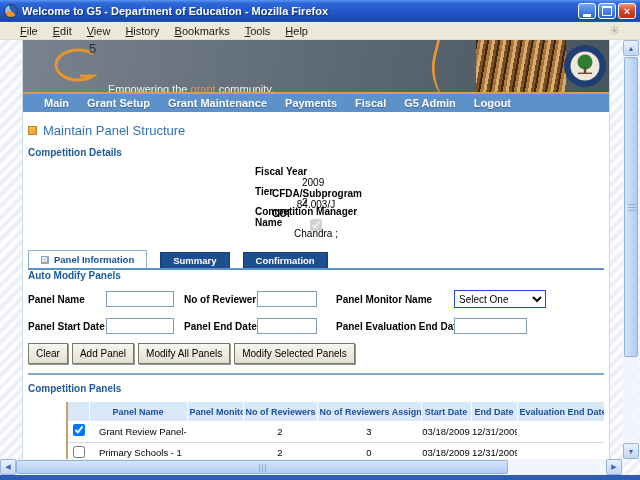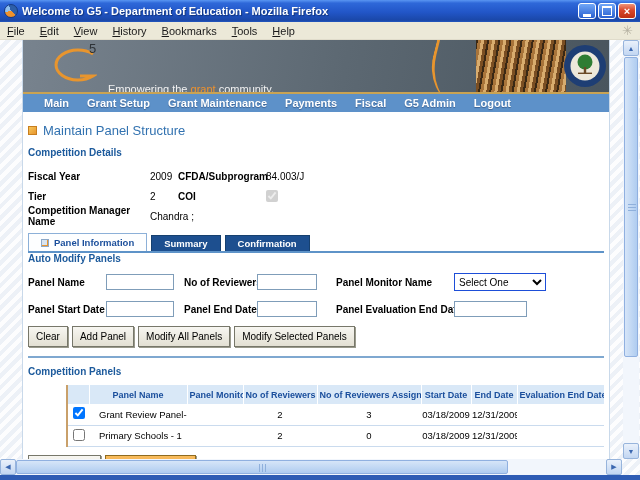--- a/index.html
+++ b/index.html
@@ -18,21 +18,21 @@
   .win-controls { display:flex; gap:2px; }
   .wbtn { width:18px; height:16px; border:1px solid #fff; border-radius:3px; color:#fff;
     display:flex; align-items:center; justify-content:center;
     background:linear-gradient(#71A7F7,#2A60D0); font-size:11px; font-weight:bold; }
   .wbtn.min::after { content:""; width:8px; height:3px; background:#fff; margin-top:8px; }
   .wbtn.max::after { content:""; width:8px; height:7px; border:1px solid #fff; border-top-width:2px; }
   .wbtn.close { background:linear-gradient(#F09579,#D9472B 45%,#BE3014); }
 
   
   .menubar { height:18px; background:#ECE9D8; display:flex; align-items:center;
-    padding:0 7px; gap:15px; font-size:11px; color:#1A1A1A; border-bottom:1px solid #E0DCCB; }
+    padding:0 20px; gap:15px; font-size:11px; color:#1A1A1A; border-bottom:1px solid #E0DCCB; }
   .menu-item::first-letter { text-decoration:underline; }
   .throbber { margin-left:auto; color:#B3AF9F; font-size:13px; line-height:1; }
 
   
   .viewport { position:absolute; top:40px; left:0; width:640px; height:419px;
     background:repeating-linear-gradient(135deg,#FDFDFE 0 4px,#EDF1F7 4px 8px); }
   .content { position:absolute; top:0; left:22px; width:588px; height:100%;
     background:#fff; border-left:1px solid #C9D9EA; border-right:1px solid #C9D9EA; }
 
   
@@ -56,26 +56,26 @@
 
   
   .main { padding:0 5px; font-size:10px; color:#000; }
   .page-title-row { display:flex; align-items:center; gap:6px; margin-top:11px; }
   .page-title-icon { width:9px; height:9px; background:linear-gradient(135deg,#F6C75A,#E8952E);
     border:1px solid #C87E1E; }
   .page-title { color:#3272B0; font-size:13px; }
   .section-heading { color:#1C5A9C; font-weight:bold; font-size:10px; }
   .mt9 { margin-top:9px; } .mt14 { } .mt8 { margin-top:8px; }
 
-  .detail-row { display:flex; align-items:center; height:20px; }
+  .detail-row { display:flex; align-items:center; height:20px;flex-direction:column; }
   .dl1 { width:122px; font-weight:bold; } .dv1 { width:28px; }
   .dl2 { width:88px; font-weight:bold; }
   .coi-check { width:12px; height:12px; margin:0; }
 
-  .tabs { display:flex; align-items:flex-end; gap:4px; margin-top:7px;
+  .tabs { display:flex; align-items:flex-end; gap:13px; margin-top:24px;
     border-bottom:2px solid #5E93C8; }
   .tab { height:16px; display:flex; align-items:center; padding:0 12px;
     font-size:9.5px; font-weight:bold; white-space:nowrap; }
   .tab.active { background:#FDFEFF; border:1px solid #8CB0D8; border-bottom:none;
     color:#1B4F9C; height:18px; gap:5px; }
   .tab.inactive { background:#1D4F8F; color:#fff; border:1px solid #16406F; border-bottom:none; }
   .tab-icon { width:8px; height:8px; background:#D8E4F0; border:1px solid #8CA8C8;
     box-shadow:inset -1px -1px 0 #E8952E; }
 
   .form-row { display:flex; align-items:center; height:18px; margin-top:9px; }

